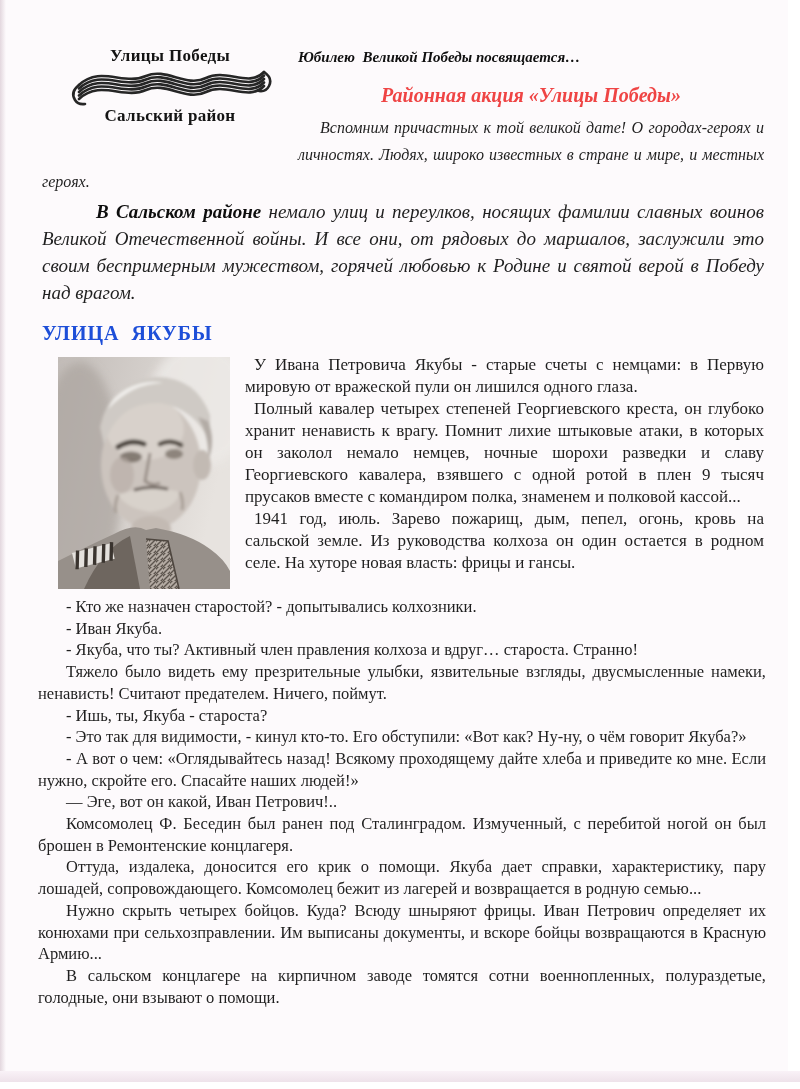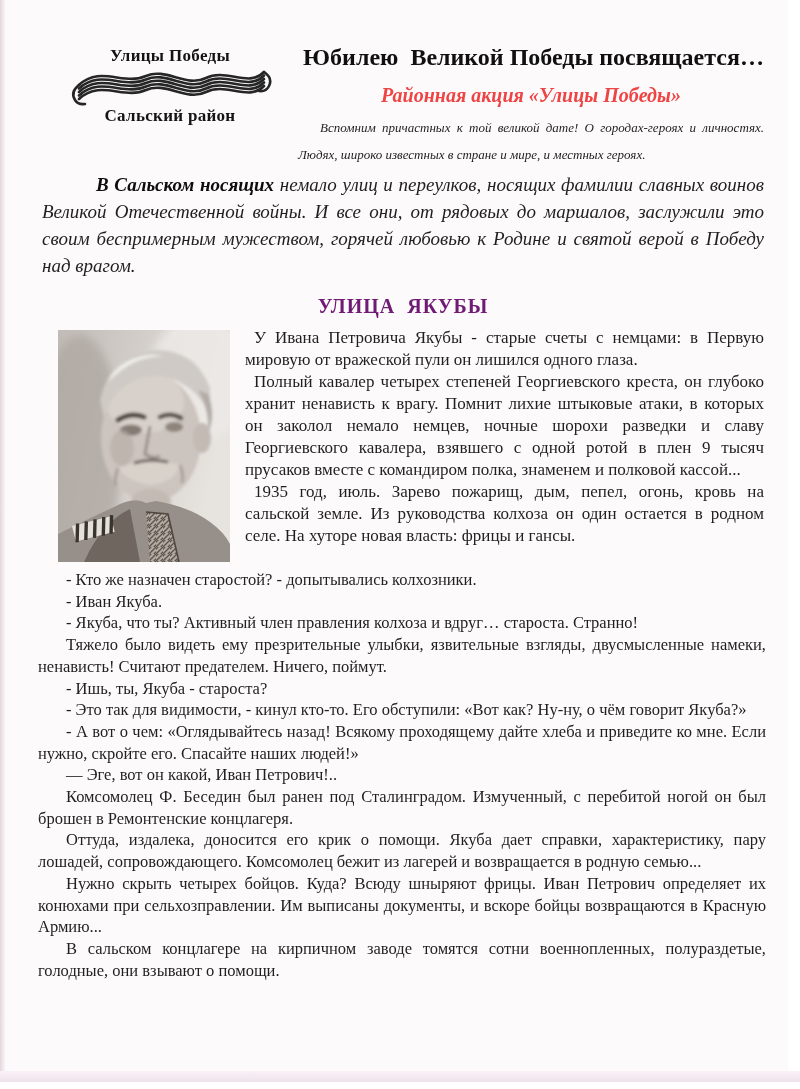--- a/index.html
+++ b/index.html
@@ -18,34 +18,34 @@
 
   .content { position:absolute; left:42px; top:40px; width:722px; }
 
   
   .logo { float:left; width:256px; height:110px; text-align:center; padding-top:6px; box-sizing:border-box; }
   .logo-title { font-size:17px; font-weight:bold; color:#141414; letter-spacing:.3px; }
   .logo-ribbon { display:block; margin:-4px auto -6px auto; }
   .logo-subtitle { font-size:17px; font-weight:bold; color:#141414; letter-spacing:.3px; }
 
   
-  .dedication { margin:4px 0 12px 0; padding-left:36px; font-size:24px; line-height:26px;
-                font-weight:bold; text-align:right; white-space:pre-wrap; color:#101010; }
+  .dedication { margin:4px 0 12px 0; padding-left:36px; font-size:15px; line-height:26px;
+                font-weight:bold; font-style:italic; text-align:left; white-space:pre-wrap; color:#101010; }
   .action-title { margin:0 0 6px 0; padding-left:36px; font-size:20px; line-height:26px;
                 font-weight:bold; font-style:italic; text-align:center; color:#ef4444; }
-  .intro { margin:0; font-size:13px; line-height:27px; font-style:italic;
+  .intro { margin:0; font-size:16px; line-height:27px; font-style:italic;
            text-align:justify; text-indent:22px; }
 
   .district { clear:left; margin:3px 0 0 0; font-size:19px; line-height:27px; font-style:italic;
               text-align:justify; text-indent:54px; }
   .district .lead { font-weight:bold; color:#0d0d0d; }
 
   .article-title { clear:both; margin:15px 0 9px 0; font-size:20px; line-height:24px;
-                   font-weight:bold; text-align:center; letter-spacing:1px;
-                   white-space:pre-wrap; color:#701a75; }
+                   font-weight:bold; text-align:left; letter-spacing:1px;
+                   white-space:pre-wrap; color:#1d4ed8; }
 
   
   .photo-wrap { float:left; width:172px; height:232px; margin:3px 15px 4px 16px; }
   .photo-wrap svg { display:block; width:172px; height:232px; }
   .article-top p { margin:0; font-size:17px; line-height:22px; text-align:justify; text-indent:9px; }
   .article-bottom { clear:left; padding-top:3px; margin-left:-4px; width:728px; }
   .article-bottom p { margin:0; font-size:16.5px; line-height:21.7px; text-align:justify; text-indent:28px; }
   .article-bottom p.plain { text-indent:28px; }
 </style>
 </head>
@@ -72,21 +72,21 @@
           <path d="M197,10 q9,6 5,14 q-3,6 -10,5"></path>
         </g>
       </svg>
       <div class="logo-subtitle">Сальский район</div>
     </div>
 
     <div class="dedication">Юбилею  Великой Победы посвящается…</div>
     <div class="action-title">Районная акция «Улицы Победы»</div>
     <p class="intro">Вспомним  причастных к той великой дате! О городах-героях и личностях. Людях, широко известных в стране и мире, и местных героях.</p>
 
-    <p class="district"><span class="lead">В Сальском носящих</span><span> немало улиц и переулков, носящих фамилии славных воинов Великой Отечественной войны. И все они, от рядовых до маршалов, заслужили это своим беспримерным мужеством, горячей любовью к Родине и святой верой в Победу над врагом.</span></p>
+    <p class="district"><span class="lead">В Сальском районе</span><span> немало улиц и переулков, носящих фамилии славных воинов Великой Отечественной войны. И все они, от рядовых до маршалов, заслужили это своим беспримерным мужеством, горячей любовью к Родине и святой верой в Победу над врагом.</span></p>
 
     <div class="article-title">УЛИЦА  ЯКУБЫ</div>
 
     <div class="article-top">
       <div class="photo-wrap">
         <svg viewBox="0 0 172 232" aria-hidden="true">
           <defs>
             <linearGradient id="pbg" x1="0" y1="0" x2="1" y2="0.3">
               <stop offset="0" stop-color="#c2bcb8"></stop>
               <stop offset="0.55" stop-color="#d6d1cd"></stop>
@@ -129,21 +129,21 @@
           <path d="M88,182 L110,184 L121,232 L92,232 Z" fill="url(#emb)"></path>
           <path d="M88,182 L110,184 L121,232" stroke="#4f4740" stroke-width="1.6" fill="none"></path>
           <g transform="translate(14,196) rotate(-14)">
             <rect x="0" y="0" width="40" height="16" fill="#e4e1dd"></rect>
             <path d="M6,-1 L1,17 M15,-1 L10,17 M24,-1 L19,17 M33,-1 L28,17 M41,-1 L36,17" stroke="#3a342f" stroke-width="3.4"></path>
           </g>
         </svg>
       </div>
       <p>У Ивана Петровича Якубы - старые счеты с немцами: в Первую мировую от вражеской пули он лишился одного глаза.</p>
       <p>Полный кавалер четырех степеней Георгиевского креста, он глубоко хранит  ненависть к врагу. Помнит лихие штыковые атаки, в которых он заколол немало немцев, ночные шорохи разведки и славу  Георгиевского кавалера, взявшего с одной ротой в плен 9 тысяч прусаков вместе с командиром полка, знаменем и полковой кассой...</p>
-      <p>1935 год, июль. Зарево пожарищ, дым, пепел, огонь, кровь на сальской земле.  Из руководства колхоза он один остается в родном селе. На хуторе новая власть: фрицы и гансы.</p>
+      <p>1941 год, июль. Зарево пожарищ, дым, пепел, огонь, кровь на сальской земле.  Из руководства колхоза он один остается в родном селе. На хуторе новая власть: фрицы и гансы.</p>
     </div>
 
     <div class="article-bottom">
       <p>- Кто же назначен старостой? - допытывались колхозники.</p>
       <p>- Иван Якуба.</p>
       <p>- Якуба, что ты? Активный член правления колхоза и вдруг… староста. Странно!</p>
       <p class="plain">Тяжело было видеть ему презрительные улыбки, язвительные взгляды, двусмысленные намеки, ненависть! Считают предателем. Ничего, поймут.</p>
       <p>- Ишь, ты, Якуба - староста?</p>
       <p>- Это так для видимости, - кинул кто-то. Его обступили: «Вот как? Ну-ну, о чём говорит Якуба?»</p>
       <p>- А вот о чем: «Оглядывайтесь назад! Всякому проходящему дайте хлеба и приведите ко мне. Если нужно, скройте его. Спасайте наших людей!»</p>

